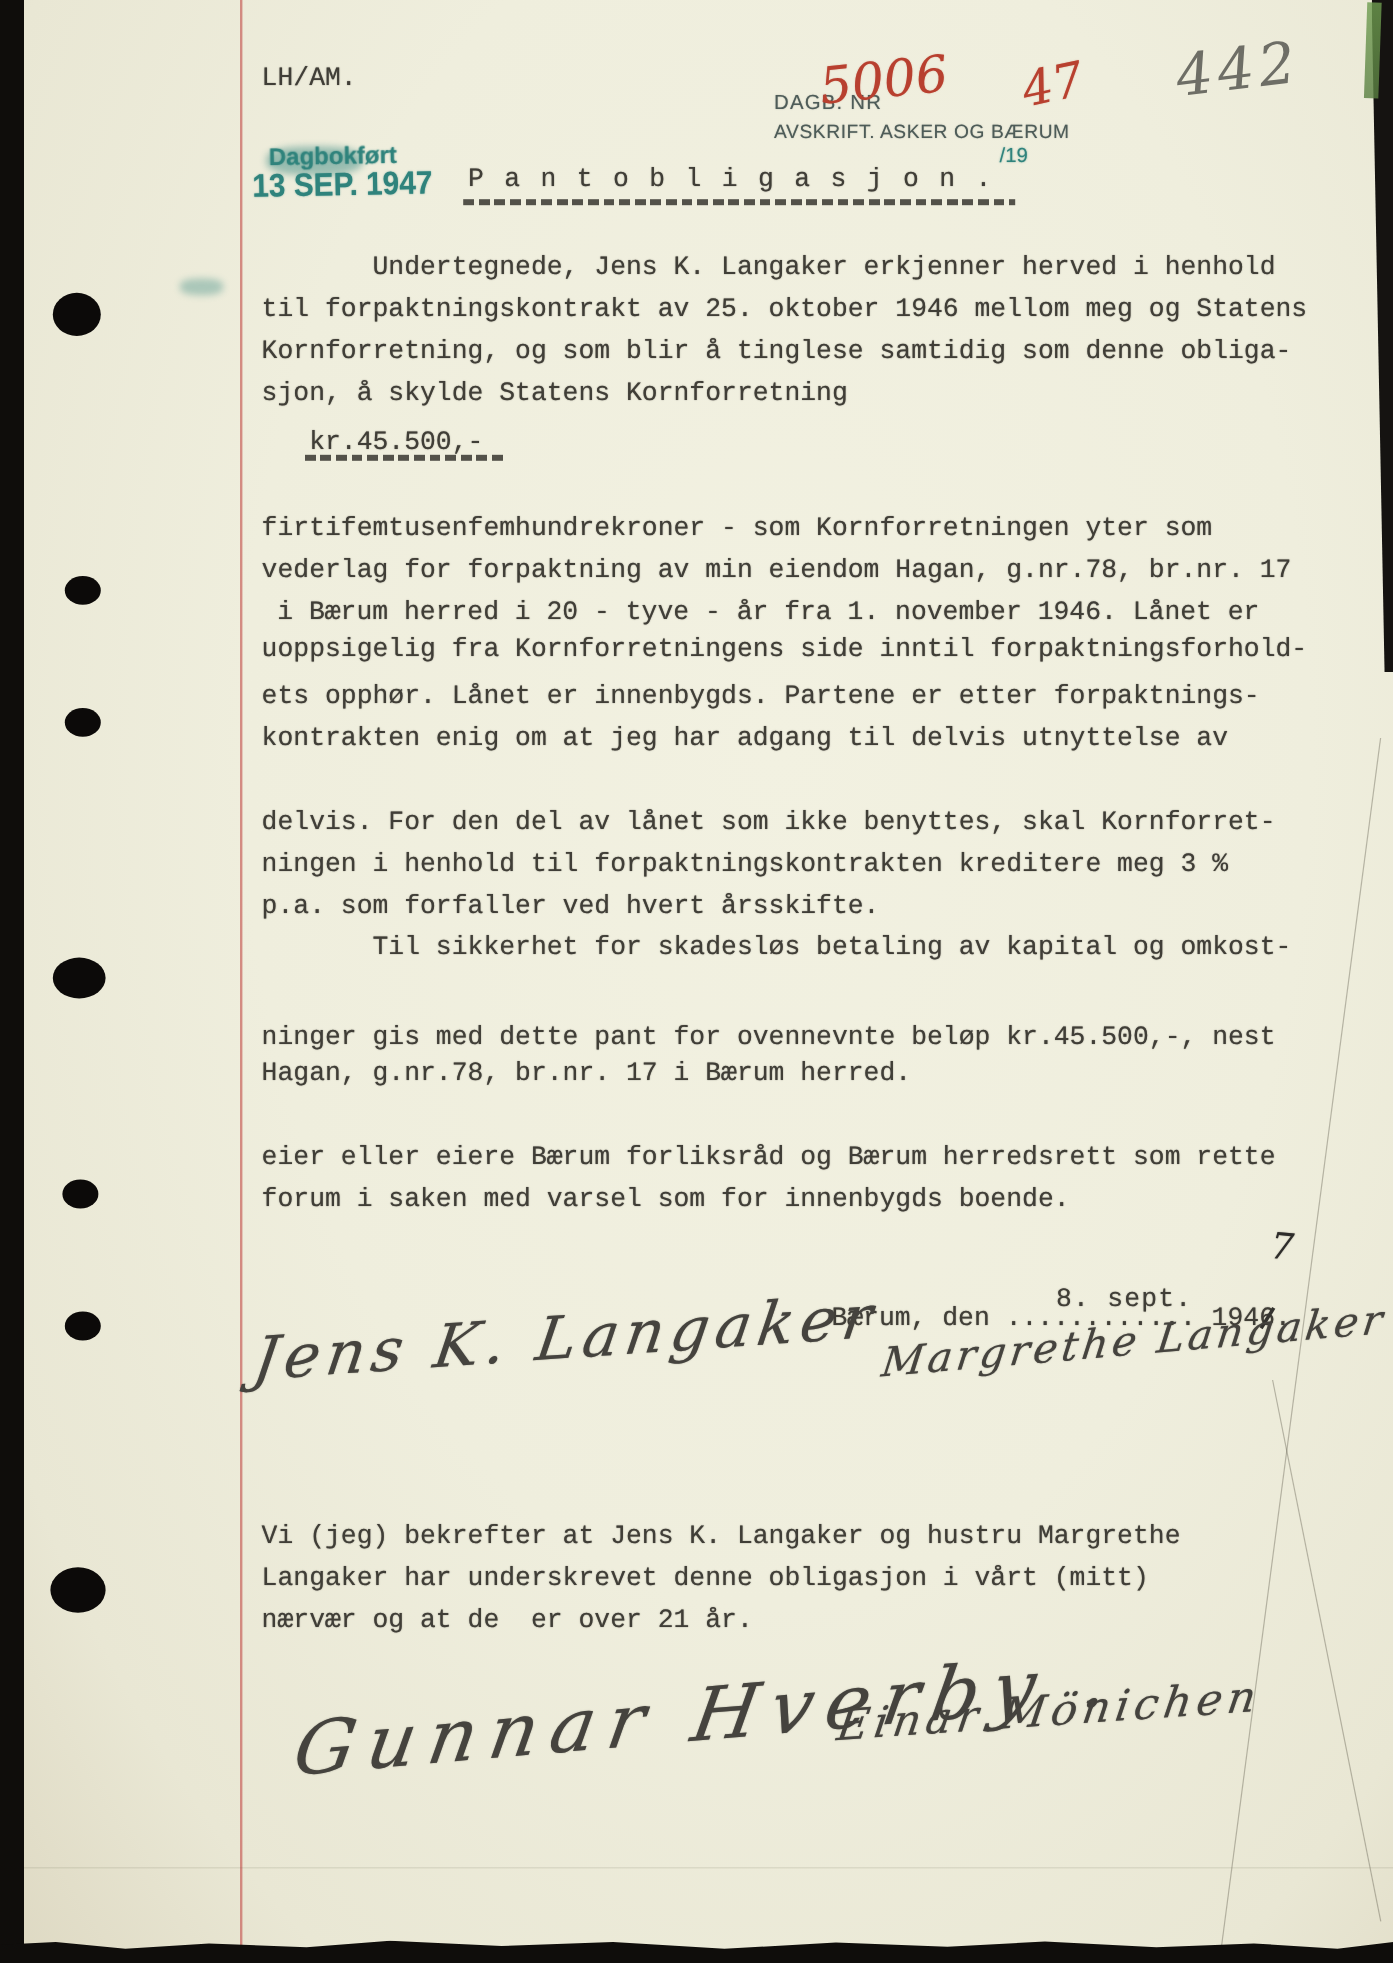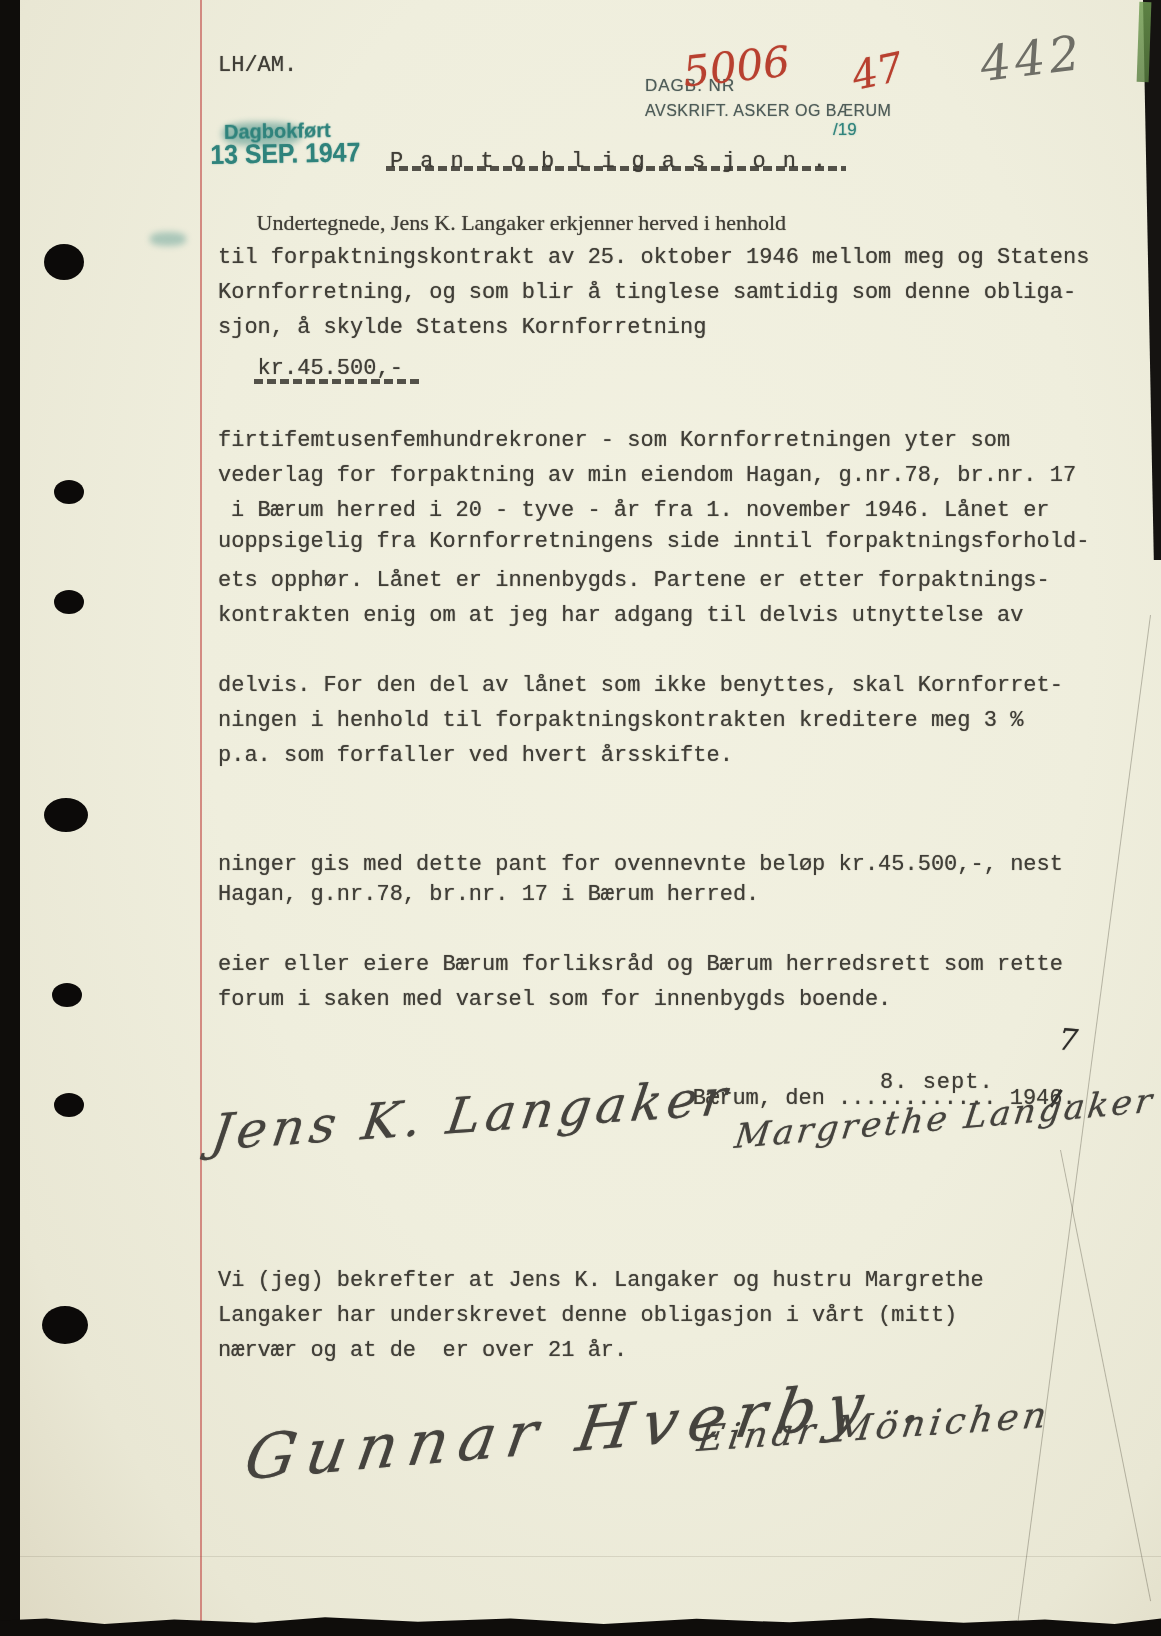--- a/index.html
+++ b/index.html
@@ -17,21 +17,21 @@
   .edge-bottom{position:absolute;left:0;right:0;bottom:0;height:22px;background:#0f0d0b;
          clip-path:polygon(0 100%,0 30%,4% 20%,9% 45%,15% 25%,22% 40%,28% 15%,36% 35%,44% 20%,52% 45%,60% 22%,68% 38%,75% 18%,83% 40%,90% 25%,96% 45%,100% 20%,100% 100%);}
   
   .margin-line{position:absolute;left:200px;top:0;bottom:0;width:2px;background:#c96a63;opacity:.75;}
   
   .hole{position:absolute;background:#0c0a09;border-radius:50%;}
   
   .tw{position:absolute;white-space:pre;color:#403e37;font-size:22px;line-height:35px;
       text-shadow:0 0 1px rgba(64,62,55,.75);}
   .tl{left:218px;}
-  .title{left:390px;top:132px;letter-spacing:17px;font-size:22px;margin-top:12px;}
+  .title{left:390px;top:132px;letter-spacing:17px;font-size:22px;}
   .dash-rule{position:absolute;height:5px;filter:blur(.4px);
       background:repeating-linear-gradient(90deg, rgba(55,53,47,.85) 0 9px, rgba(55,53,47,0) 9px 13px);}
   
   .stamp-gray{position:absolute;font-family:"Liberation Sans",sans-serif;color:#4e5c58;
       text-shadow:0 0 1px rgba(78,92,88,.6);}
   .stamp-teal{position:absolute;font-family:"Liberation Sans",sans-serif;color:#2f837c;
       text-shadow:0 0 1.5px rgba(47,131,124,.7);}
   .smudge{position:absolute;background:#2f837c;opacity:.45;filter:blur(3px);border-radius:40%;}
   .red-hand{position:absolute;font-family:"DejaVu Serif",serif;font-style:italic;color:#b8402f;
       text-shadow:0 0 1px rgba(184,64,47,.5);}
@@ -76,38 +76,39 @@
   <div class="pencil" style="left:980px;top:30px;font-size:48px;transform:rotate(-7deg);letter-spacing:4px;">442</div>
 
   <div class="smudge" style="left:222px;top:122px;width:80px;height:24px;"></div>
   <div class="stamp-teal" style="left:224px;top:120px;font-size:20px;font-weight:bold;filter:blur(.6px);transform:rotate(-1deg);">Dagbokført</div>
   <div class="stamp-teal" style="left:210px;top:140px;font-size:27px;font-weight:bold;transform:scaleX(.92) rotate(-1deg);transform-origin:left top;">13 SEP. 1947</div>
   <div class="smudge" style="left:150px;top:232px;width:36px;height:14px;opacity:.35;"></div>
 
   <div class="tw title">Pantobligasjon.</div>
   <div class="dash-rule" style="left:386px;top:166px;width:460px;"></div>
 
-  <div class="tw tl" style="top:205px;font-family:Liberation Serif, serif;">       Undertegnede, Jens K. Langaker erkjenner herved i henhold</div>
+  <div class="tw tl" style="top:205px;">       Undertegnede, Jens K. Langaker erkjenner herved i henhold</div>
   <div class="tw tl" style="top:240px;">til forpaktningskontrakt av 25. oktober 1946 mellom meg og Statens</div>
   <div class="tw tl" style="top:275px;">Kornforretning, og som blir å tinglese samtidig som denne obliga-</div>
   <div class="tw tl" style="top:310px;">sjon, å skylde Statens Kornforretning</div>
 
   <div class="tw tl" style="top:351px;">   kr.45.500,-</div>
   <div class="dash-rule" style="left:254px;top:379px;width:168px;"></div>
 
   <div class="tw tl" style="top:423px;">firtifemtusenfemhundrekroner - som Kornforretningen yter som</div>
   <div class="tw tl" style="top:458px;">vederlag for forpaktning av min eiendom Hagan, g.nr.78, br.nr. 17</div>
   <div class="tw tl" style="top:493px;margin-left:13px;">i Bærum herred i 20 - tyve - år fra 1. november 1946. Lånet er</div>
   <div class="tw tl" style="top:524px;">uoppsigelig fra Kornforretningens side inntil forpaktningsforhold-</div>
   <div class="tw tl" style="top:563px;">ets opphør. Lånet er innenbygds. Partene er etter forpaktnings-</div>
   <div class="tw tl" style="top:598px;">kontrakten enig om at jeg har adgang til delvis utnyttelse av</div>
   <div class="tw tl" style="top:668px;">delvis. For den del av lånet som ikke benyttes, skal Kornforret-</div>
   <div class="tw tl" style="top:703px;">ningen i henhold til forpaktningskontrakten kreditere meg 3 %</div>
   <div class="tw tl" style="top:738px;">p.a. som forfaller ved hvert årsskifte.</div>
 
+  <div class="tw tl" style="top:772px;">       Til sikkerhet for skadesløs betaling av kapital og omkost-</div>
   <div class="tw tl" style="top:807px;margin-top:40px;">ninger gis med dette pant for ovennevnte beløp kr.45.500,-, nest</div>
   <div class="tw tl" style="top:877px;">Hagan, g.nr.78, br.nr. 17 i Bærum herred.</div>
 
   <div class="tw tl" style="top:947px;">eier eller eiere Bærum forliksråd og Bærum herredsrett som rette</div>
   <div class="tw tl" style="top:982px;">forum i saken med varsel som for innenbygds boende.</div>
 
   <div class="tw" id="dateline">
     <span>Bærum, den </span><span class="dots-wrap"><span>............</span><span class="inserted">8. sept.</span></span><span> 194</span><span class="struck">6</span><span>.</span>
     <span class="correction">7</span>
   </div>

